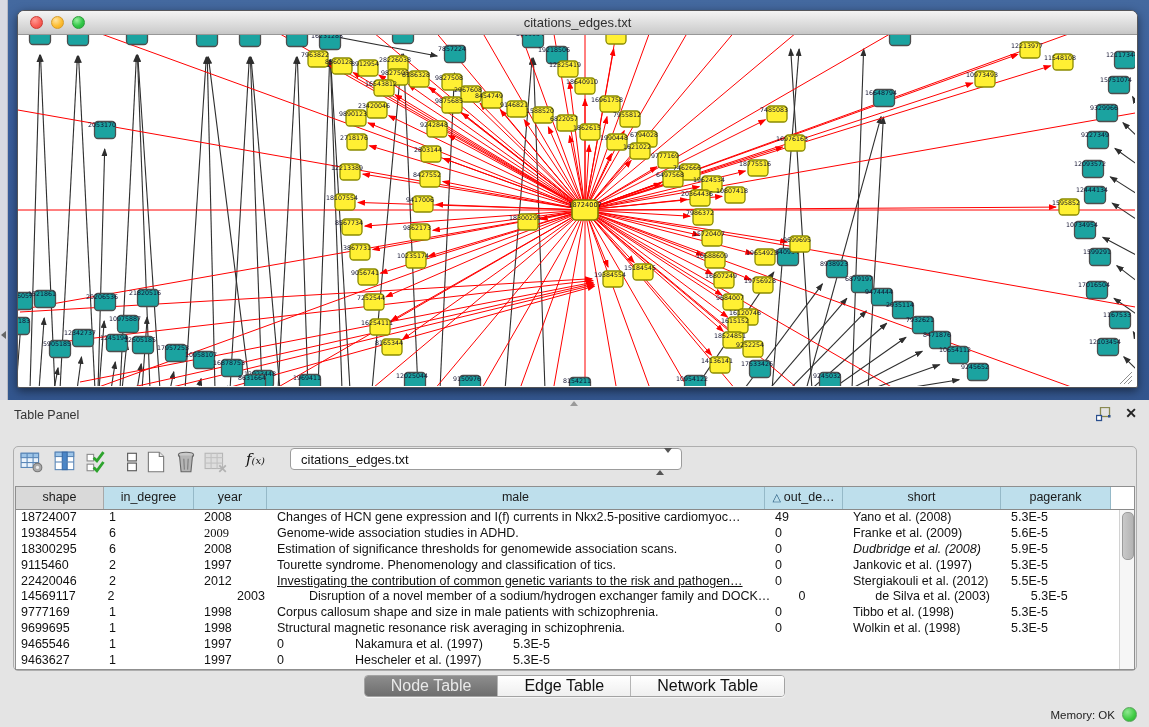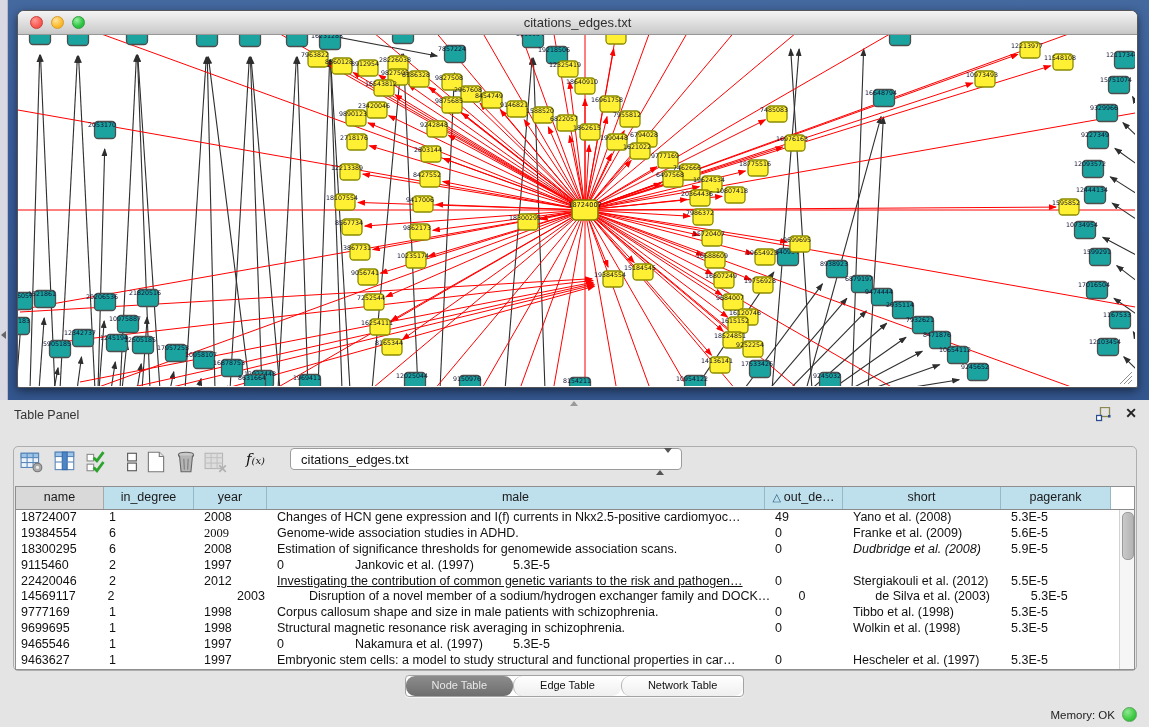--- a/index.html
+++ b/index.html
@@ -65,22 +65,22 @@
   .tbl-body{position:relative;}
   .trow{display:flex;height:15.9px;line-height:15.9px;font-size:12.5px;color:#111;}
   .tcell{box-sizing:border-box;padding-left:5px;overflow:hidden;white-space:nowrap;}
   .vscroll{position:absolute;right:0;top:23px;width:14px;height:159px;background:#f6f6f6;border-left:1px solid #d2d2d2;}
   .vthumb{position:absolute;left:1.5px;top:2px;width:10px;height:46px;border-radius:5px;
     background:linear-gradient(90deg,#c9c9c9,#b3b3b3);border:1px solid #9b9b9b;}
 
   .tp-tabs{position:absolute;left:0;top:275px;width:1149px;height:20px;text-align:center;}
   .seg{display:inline-flex;height:20px;border:1px solid #a3a3a3;border-radius:4px;overflow:hidden;
     background:#fff;box-shadow:0 1px 1px rgba(255,255,255,.7);}
-  .seg .tab{padding:0 26px;font-size:11px;line-height:19px;color:#111;
-    background:linear-gradient(#ffffff,#efefef);border-left:1px solid #b5b5b5;border-radius:9px;}
+  .seg .tab{padding:0 26px;font-size:16px;line-height:19px;color:#111;
+    background:linear-gradient(#ffffff,#efefef);border-left:1px solid #b5b5b5;}
   .seg .tab:first-child{border-left:none;}
   .seg .tab.active{background:linear-gradient(#8d8d8d,#6e6e6e);color:#e9e9e9;}
 
   .tp-status{position:absolute;right:12px;top:305px;height:16px;}
   .mem-label{font-size:11.5px;color:#222;vertical-align:middle;margin-right:7px;}
   .mem-dot{display:inline-block;width:13px;height:13px;border-radius:50%;vertical-align:middle;
     background:radial-gradient(circle at 35% 30%,#8fe890,#3dcb41 60%,#2aa72f);border:1px solid #58a35b;}
 </style>
 </head>
 <body>
@@ -855,21 +855,21 @@
       </svg>
       <div class="fx-label">f<small>(x)</small></div>
       <div class="combo">
         <span class="val">citations_edges.txt</span>
         <span class="stepper"><span class="up"></span><span class="dn"></span></span>
       </div>
     </div>
 
     <div class="tbl">
       <div class="tbl-head" id="tbl-head">
-          <div class="hcell first" style="width: 88px;">name</div>
+          <div class="hcell first" style="width: 88px;">shape</div>
           <div class="hcell" style="width: 90px;">in_degree</div>
           <div class="hcell" style="width: 73px;">year</div>
           <div class="hcell" style="width: 498px;">male</div>
           <div class="hcell" style="width: 78px;"><span class="sort-tri">△</span>out_de…</div>
           <div class="hcell" style="width: 158px;">short</div>
           <div class="hcell" style="width: 110px;">pagerank</div>
           <div class="hfiller"></div>
         </div>
       <div class="tbl-body" id="tbl-body">
           <div class="trow">
@@ -896,20 +896,21 @@
             <div class="tcell" style="width: 73px;">2008</div>
             <div class="tcell" style="width: 498px;">Estimation of significance thresholds for genomewide association scans.</div>
             <div class="tcell" style="width: 78px;">0</div>
             <div class="tcell" style="width: 158px; font-style: italic;">Dudbridge et al. (2008)</div>
             <div class="tcell" style="width: 110px;">5.9E-5</div>
           </div>
           <div class="trow">
             <div class="tcell" style="width: 88px;">9115460</div>
             <div class="tcell" style="width: 95px;">2</div>
             <div class="tcell" style="width: 73px;">1997</div>
+            <div class="tcell" style="width: 498px;">Tourette syndrome. Phenomenology and classification of tics.</div>
             <div class="tcell" style="width: 78px;">0</div>
             <div class="tcell" style="width: 158px;">Jankovic et al. (1997)</div>
             <div class="tcell" style="width: 110px;">5.3E-5</div>
           </div>
           <div class="trow">
             <div class="tcell" style="width: 88px;">22420046</div>
             <div class="tcell" style="width: 95px;">2</div>
             <div class="tcell" style="width: 73px;">2012</div>
             <div class="tcell" style="width: 498px; text-decoration: underline;">Investigating the contribution of common genetic variants to the risk and pathogen…</div>
             <div class="tcell" style="width: 78px;">0</div>
@@ -948,21 +949,20 @@
             <div class="tcell" style="width: 95px;">1</div>
             <div class="tcell" style="width: 73px;">1997</div>
             <div class="tcell" style="width: 78px;">0</div>
             <div class="tcell" style="width: 158px;">Nakamura et al. (1997)</div>
             <div class="tcell" style="width: 110px;">5.3E-5</div>
           </div>
           <div class="trow">
             <div class="tcell" style="width: 88px;">9463627</div>
             <div class="tcell" style="width: 95px;">1</div>
             <div class="tcell" style="width: 73px;">1997</div>
-            <div class="tcell" style="width: 498px;">Embryonic stem cells: a model to study structural and functional properties in car…</div>
             <div class="tcell" style="width: 78px;">0</div>
             <div class="tcell" style="width: 158px;">Hescheler et al. (1997)</div>
             <div class="tcell" style="width: 110px;">5.3E-5</div>
           </div>
         </div>
       <div class="vscroll">
         <div class="vthumb"></div>
       </div>
     </div>
 

